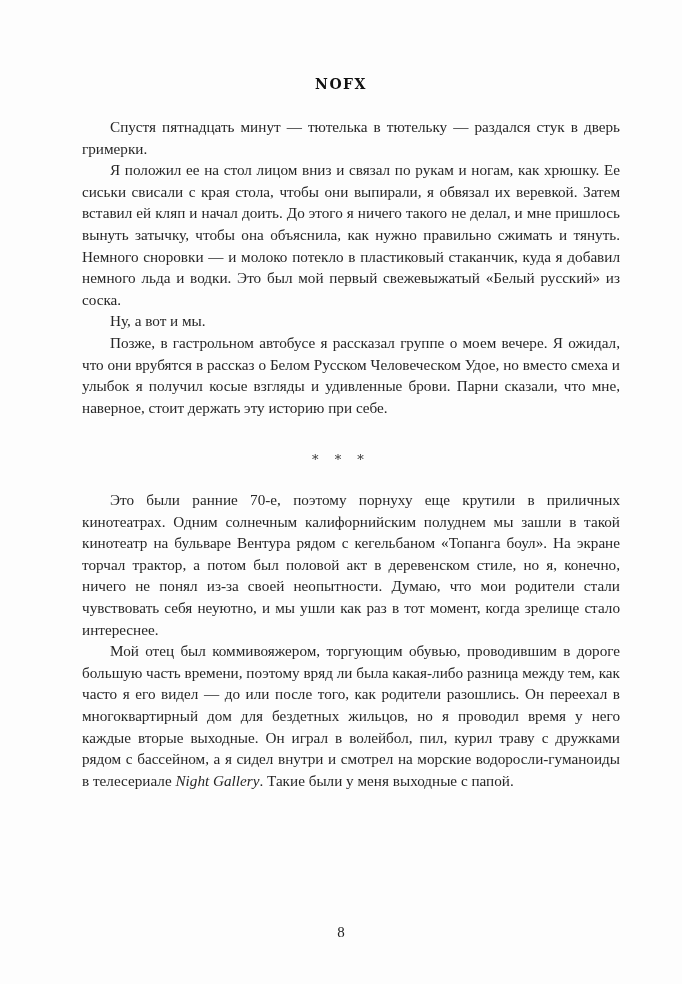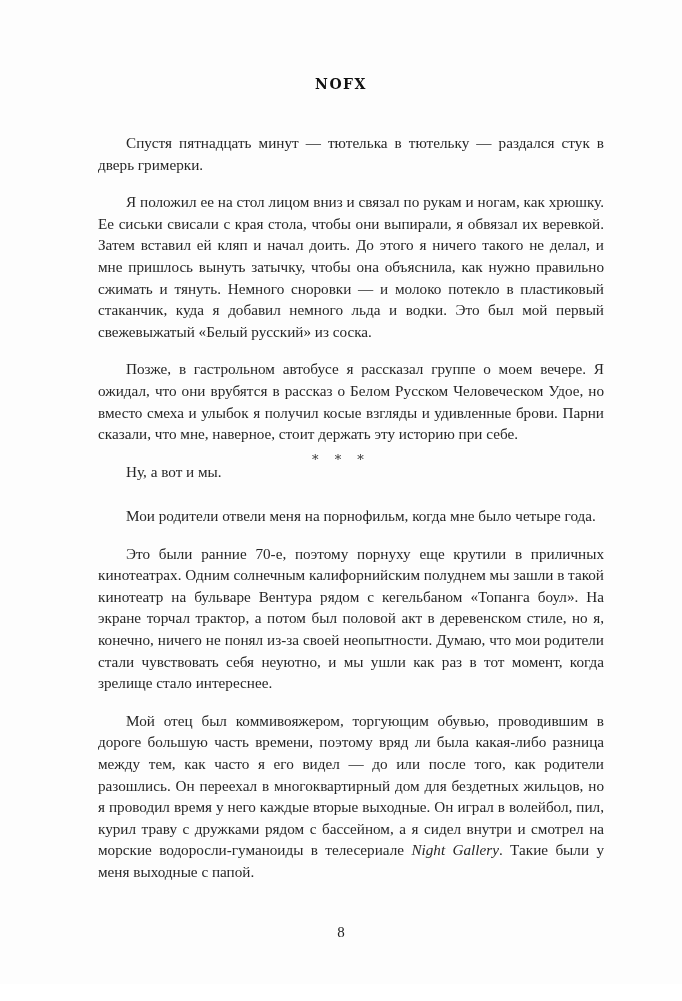--- a/index.html
+++ b/index.html
@@ -3,43 +3,42 @@
 <meta charset="utf-8">
 <style>
   html, body { margin:0; padding:0; }
   body { width:682px; height:1001px; background:#ffffff; position:relative; overflow:hidden;
          font-family:"DejaVu Serif", "Liberation Serif", serif; color:#222; }
   .page { position:absolute; left:0; top:0; width:682px; height:984px; background:#fdfdfd; }
   .header { position:absolute; top:76px; left:0; width:682px; text-align:center;
             font-family:"DejaVu Serif", serif; font-weight:bold; font-size:14px; letter-spacing:1.5px; color:#111; }
   .block { position:absolute; left:82px; width:538px; font-size:15.2px; line-height:21.6px;
            text-align:justify; color:#262626; font-family:"Liberation Serif", "DejaVu Serif", serif; }
-  .block p { margin:16px; text-indent:28px; }
+  .block p { margin:0; text-indent:28px; }
   .block1 { top:116px; }
   .block2 { top:489px; }
   .stars { position:absolute; top:452px; left:0; width:682px; text-align:center; font-size:13px; letter-spacing:6px; color:#333; }
   .pagenum { position:absolute; top:924px; left:0; width:682px; text-align:center; font-size:15px; color:#222;
              font-family:"Liberation Serif", serif; }
   em { font-style:italic; }
 </style>
 </head>
 <body>
 
 <div class="page">
   <div class="header">NOFX</div>
 
   <div class="block block1">
     <p>Спустя пятнадцать минут — тютелька в тютельку — раздался стук в дверь гримерки.</p>
     <p>Я положил ее на стол лицом вниз и связал по рукам и ногам, как хрюшку. Ее сиськи свисали с края стола, чтобы они выпирали, я обвязал их веревкой. Затем вставил ей кляп и начал доить. До этого я ничего такого не делал, и мне пришлось вынуть затычку, чтобы она объяснила, как нужно правильно сжимать и тянуть. Немного сноровки — и молоко потекло в пластиковый стаканчик, куда я добавил немного льда и водки. Это был мой первый свежевыжатый «Белый русский» из соска.</p>
+    <p>Ну, а вот и мы.</p>
     <p>Позже, в гастрольном автобусе я рассказал группе о моем вечере. Я ожидал, что они врубятся в рассказ о Белом Русском Человеческом Удое, но вместо смеха и улыбок я получил косые взгляды и удивленные брови. Парни сказали, что мне, наверное, стоит держать эту историю при себе.</p>
-    <p>Ну, а вот и мы.</p>
   </div>
 
   <div class="stars">* * *</div>
 
   <div class="block block2">
-    <p>Мои родители отвели меня на порнофильм, когда мне было четыре года.</p>
     <p>Это были ранние 70-е, поэтому порнуху еще крутили в приличных кинотеатрах. Одним солнечным калифорнийским полуднем мы зашли в такой кинотеатр на бульваре Вентура рядом с кегельбаном «Топанга боул». На экране торчал трактор, а потом был половой акт в деревенском стиле, но я, конечно, ничего не понял из-за своей неопытности. Думаю, что мои родители стали чувствовать себя неуютно, и мы ушли как раз в тот момент, когда зрелище стало интереснее.</p>
     <p><span>Мой отец был коммивояжером, торгующим обувью, проводившим в дороге большую часть времени, поэтому вряд ли была какая-либо разница между тем, как часто я его видел — до или после того, как родители разошлись. Он переехал в многоквартирный дом для бездетных жильцов, но я проводил время у него каждые вторые выходные. Он играл в волейбол, пил, курил траву с дружками рядом с бассейном, а я сидел внутри и смотрел на морские водоросли-гуманоиды в телесериале </span><em>Night Gallery</em><span>. Такие были у меня выходные с папой.</span></p>
   </div>
 
   <div class="pagenum">8</div>
 </div>
 
 </body></html>

